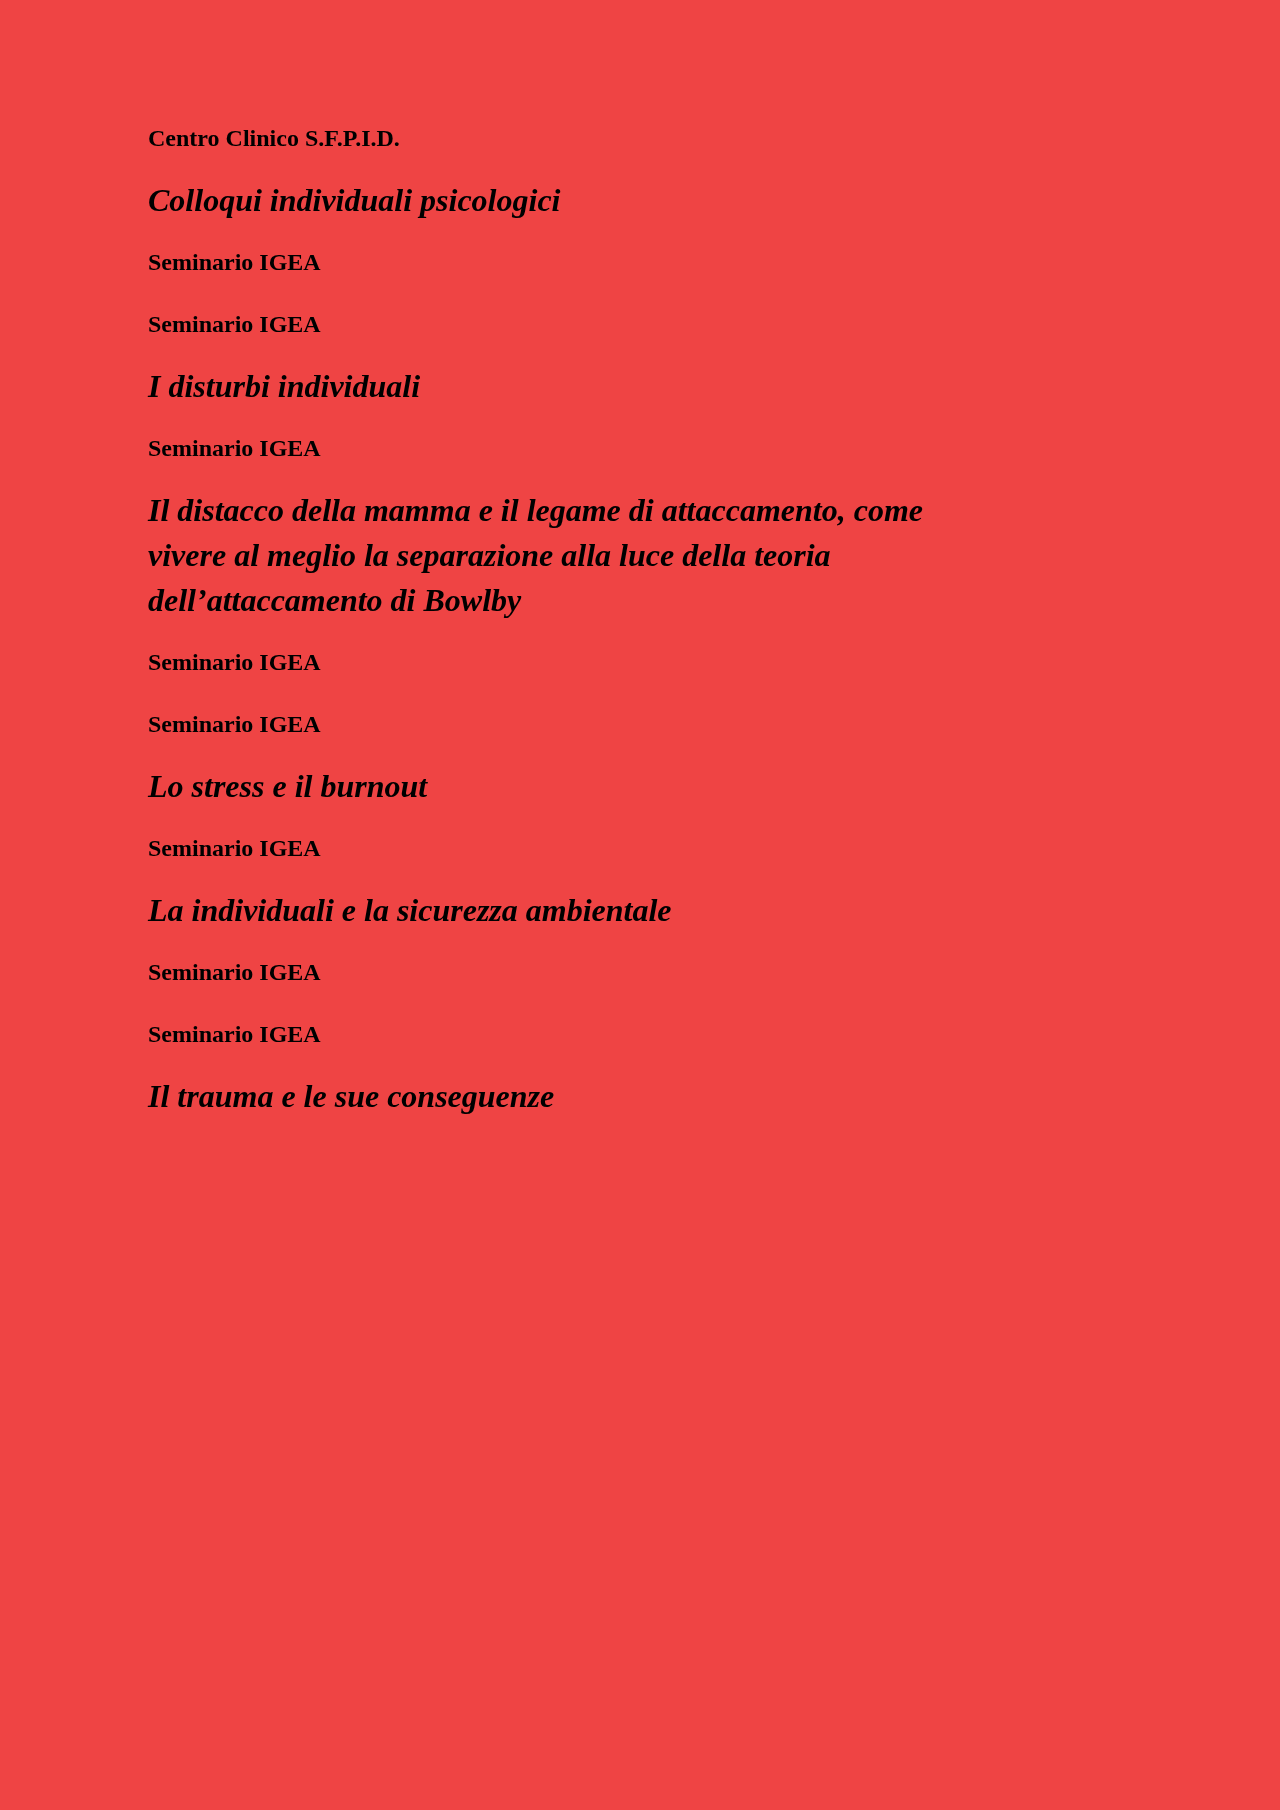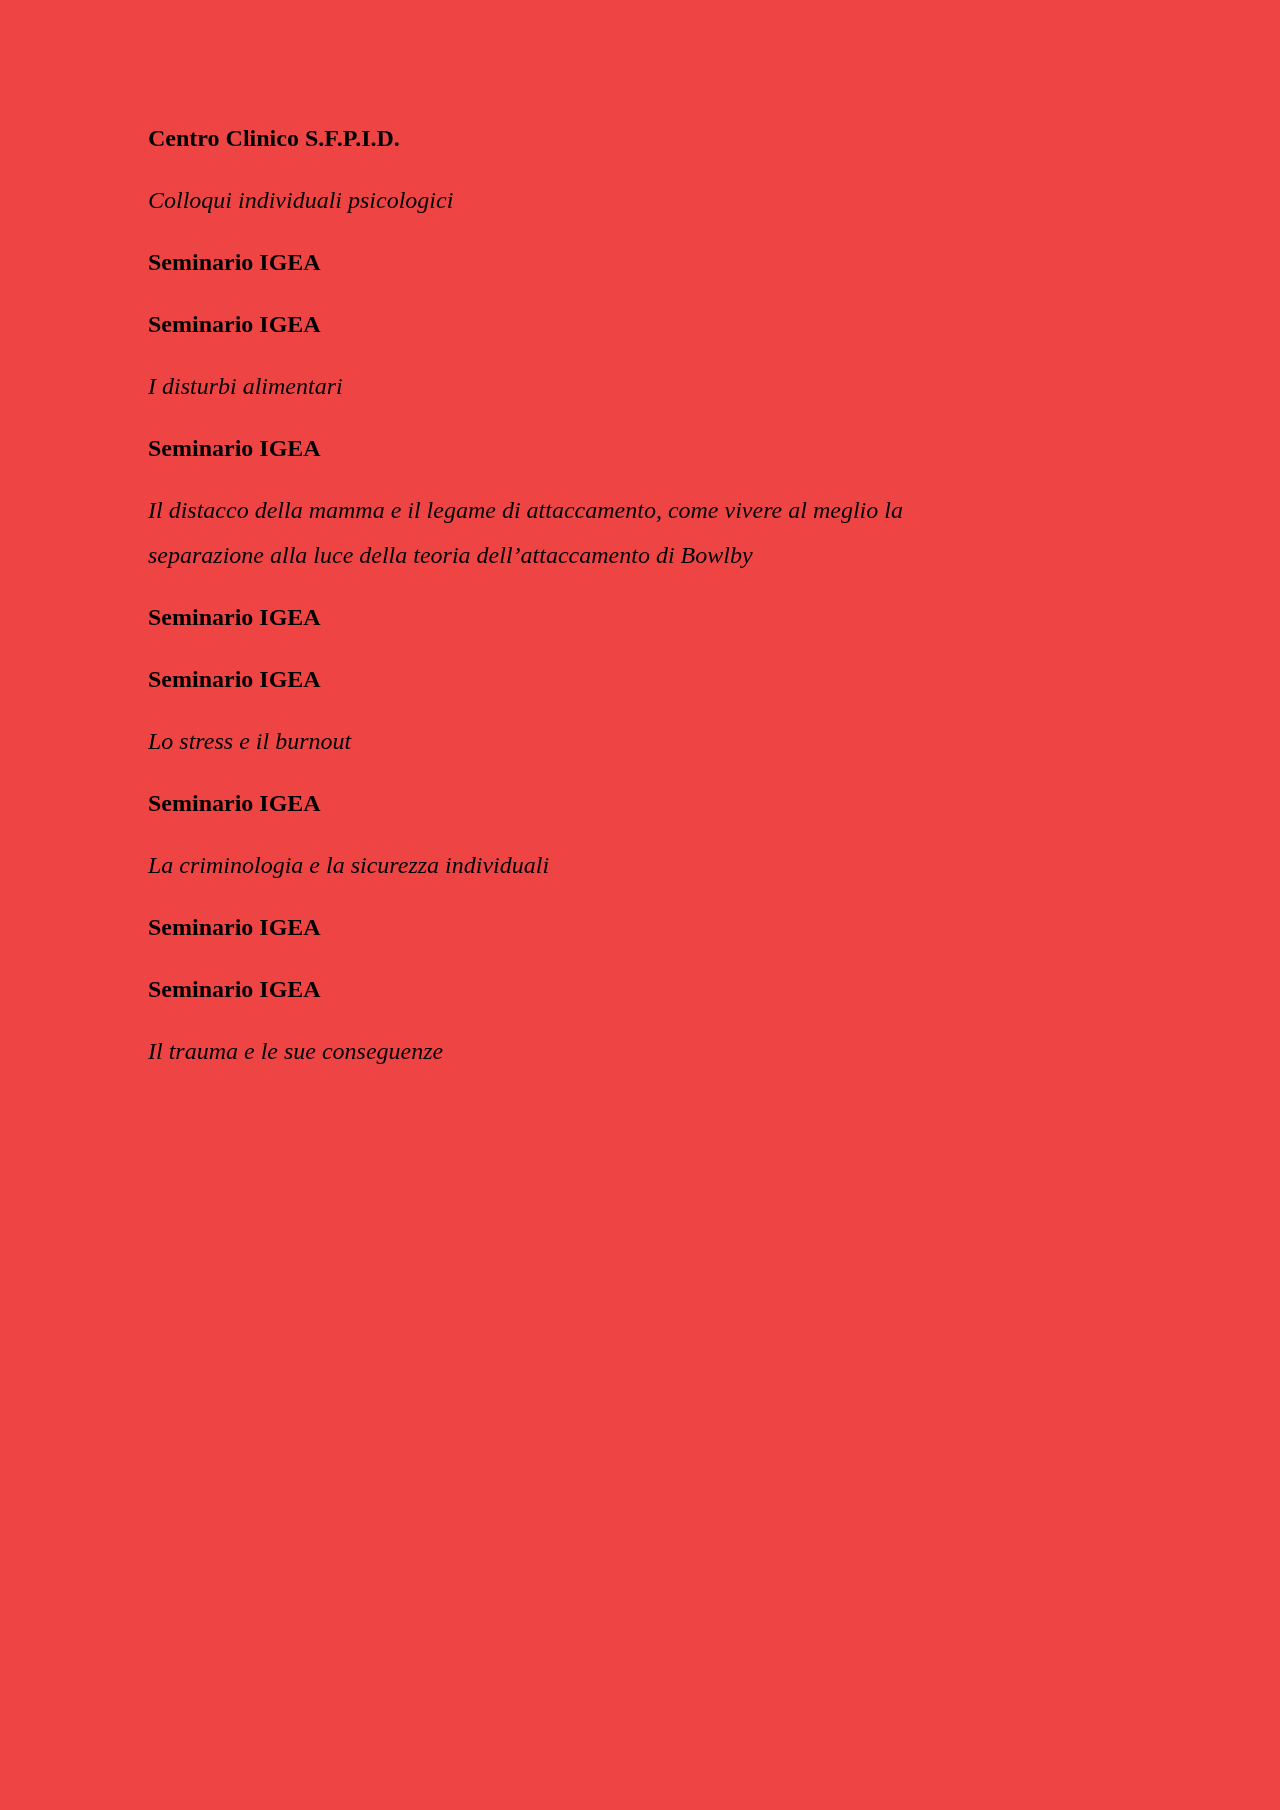--- a/index.html
+++ b/index.html
@@ -27,22 +27,22 @@
   }
   .entry-title {
     font-size: 24px;
     font-weight: bold;
     font-style: normal;
     line-height: 45px;
     margin: 0 0 17px 0;
     max-width: 860px;
   }
   .entry-subtitle {
-    font-size: 24px;
-    font-weight: normal;
+    font-size: 32px;
+    font-weight: bold;
     font-style: italic;
     line-height: 45px;
     margin: 0 0 17px 0;
     max-width: 860px;
   }
 </style>
 </head>
 <body>
 
 <main class="page">
@@ -52,40 +52,40 @@
     <p class="entry-subtitle">Colloqui individuali psicologici</p>
   </section>
 
 
   <section class="entry">
     <p class="entry-title">Seminario IGEA</p>
   </section>
 
   <section class="entry">
     <p class="entry-title">Seminario IGEA</p>
-    <p class="entry-subtitle">I disturbi alimentari</p>
+    <p class="entry-subtitle">I disturbi individuali</p>
   </section>
 
   <section class="entry">
     <p class="entry-title">Seminario IGEA</p>
     <p class="entry-subtitle">Il distacco della mamma e il legame di attaccamento, come vivere al meglio la separazione alla luce della teoria dell’attaccamento di Bowlby</p>
   </section>
 
   <section class="entry">
     <p class="entry-title">Seminario IGEA</p>
   </section>
 
   <section class="entry">
     <p class="entry-title">Seminario IGEA</p>
     <p class="entry-subtitle">Lo stress e il burnout</p>
   </section>
 
   <section class="entry">
     <p class="entry-title">Seminario IGEA</p>
-    <p class="entry-subtitle">La criminologia e la sicurezza individuali</p>
+    <p class="entry-subtitle">La individuali e la sicurezza ambientale</p>
   </section>
 
   <section class="entry">
     <p class="entry-title">Seminario IGEA</p>
   </section>
 
   <section class="entry">
     <p class="entry-title">Seminario IGEA</p>
     <p class="entry-subtitle">Il trauma e le sue conseguenze</p>
   </section>

